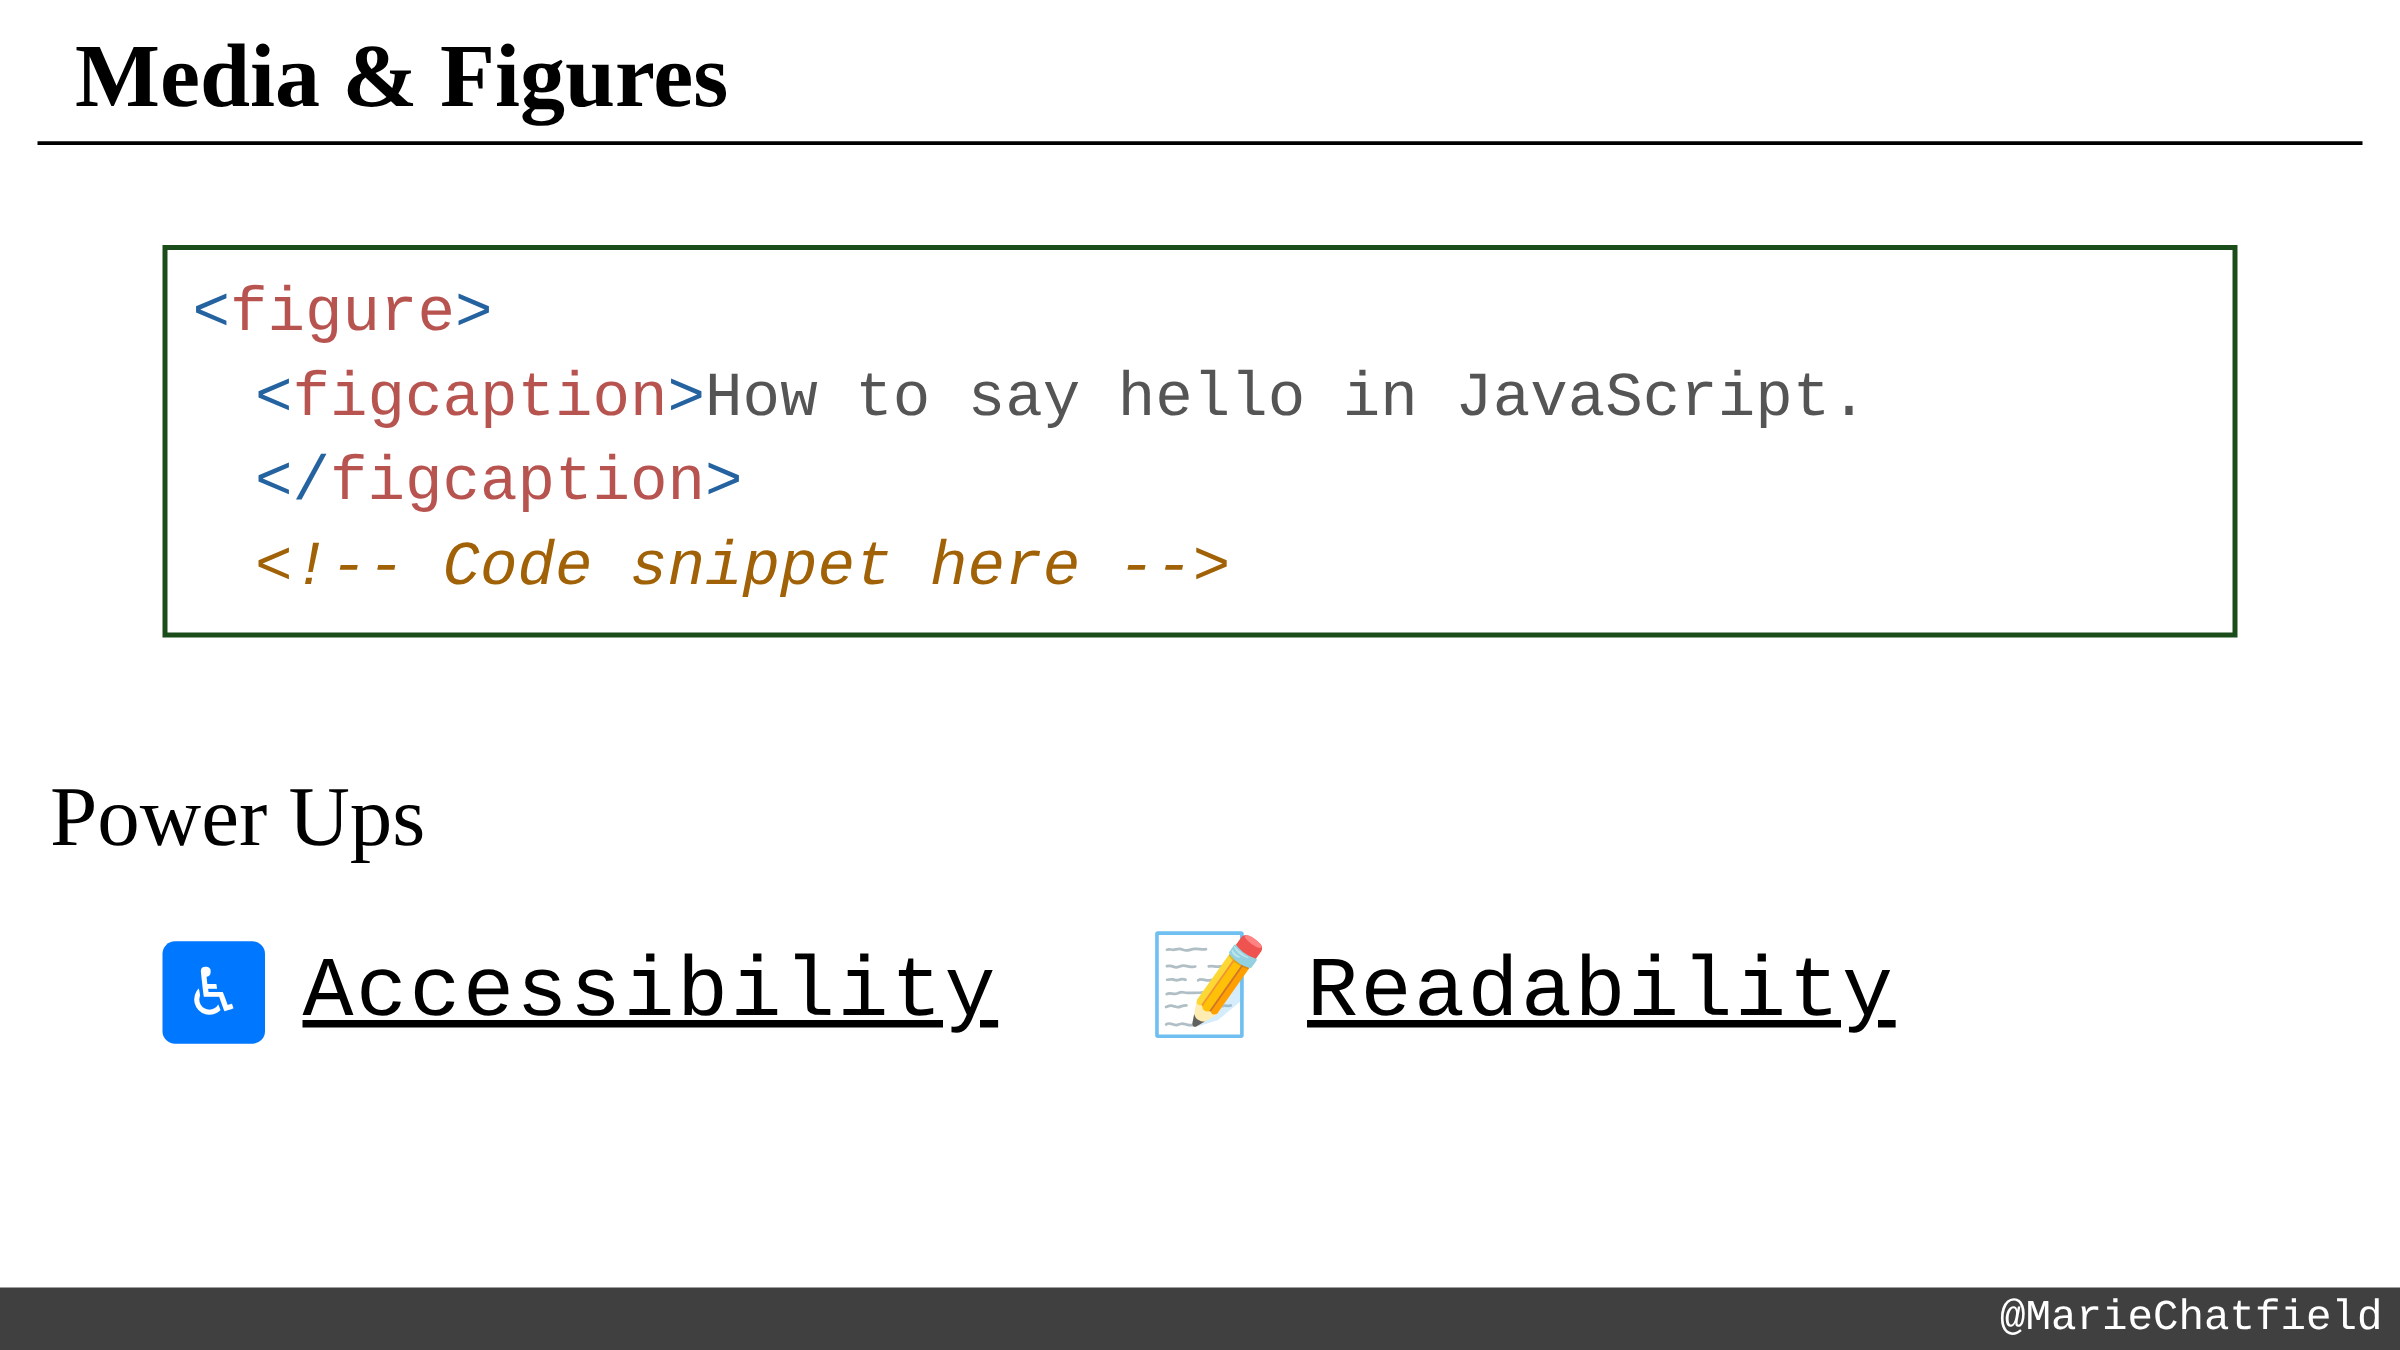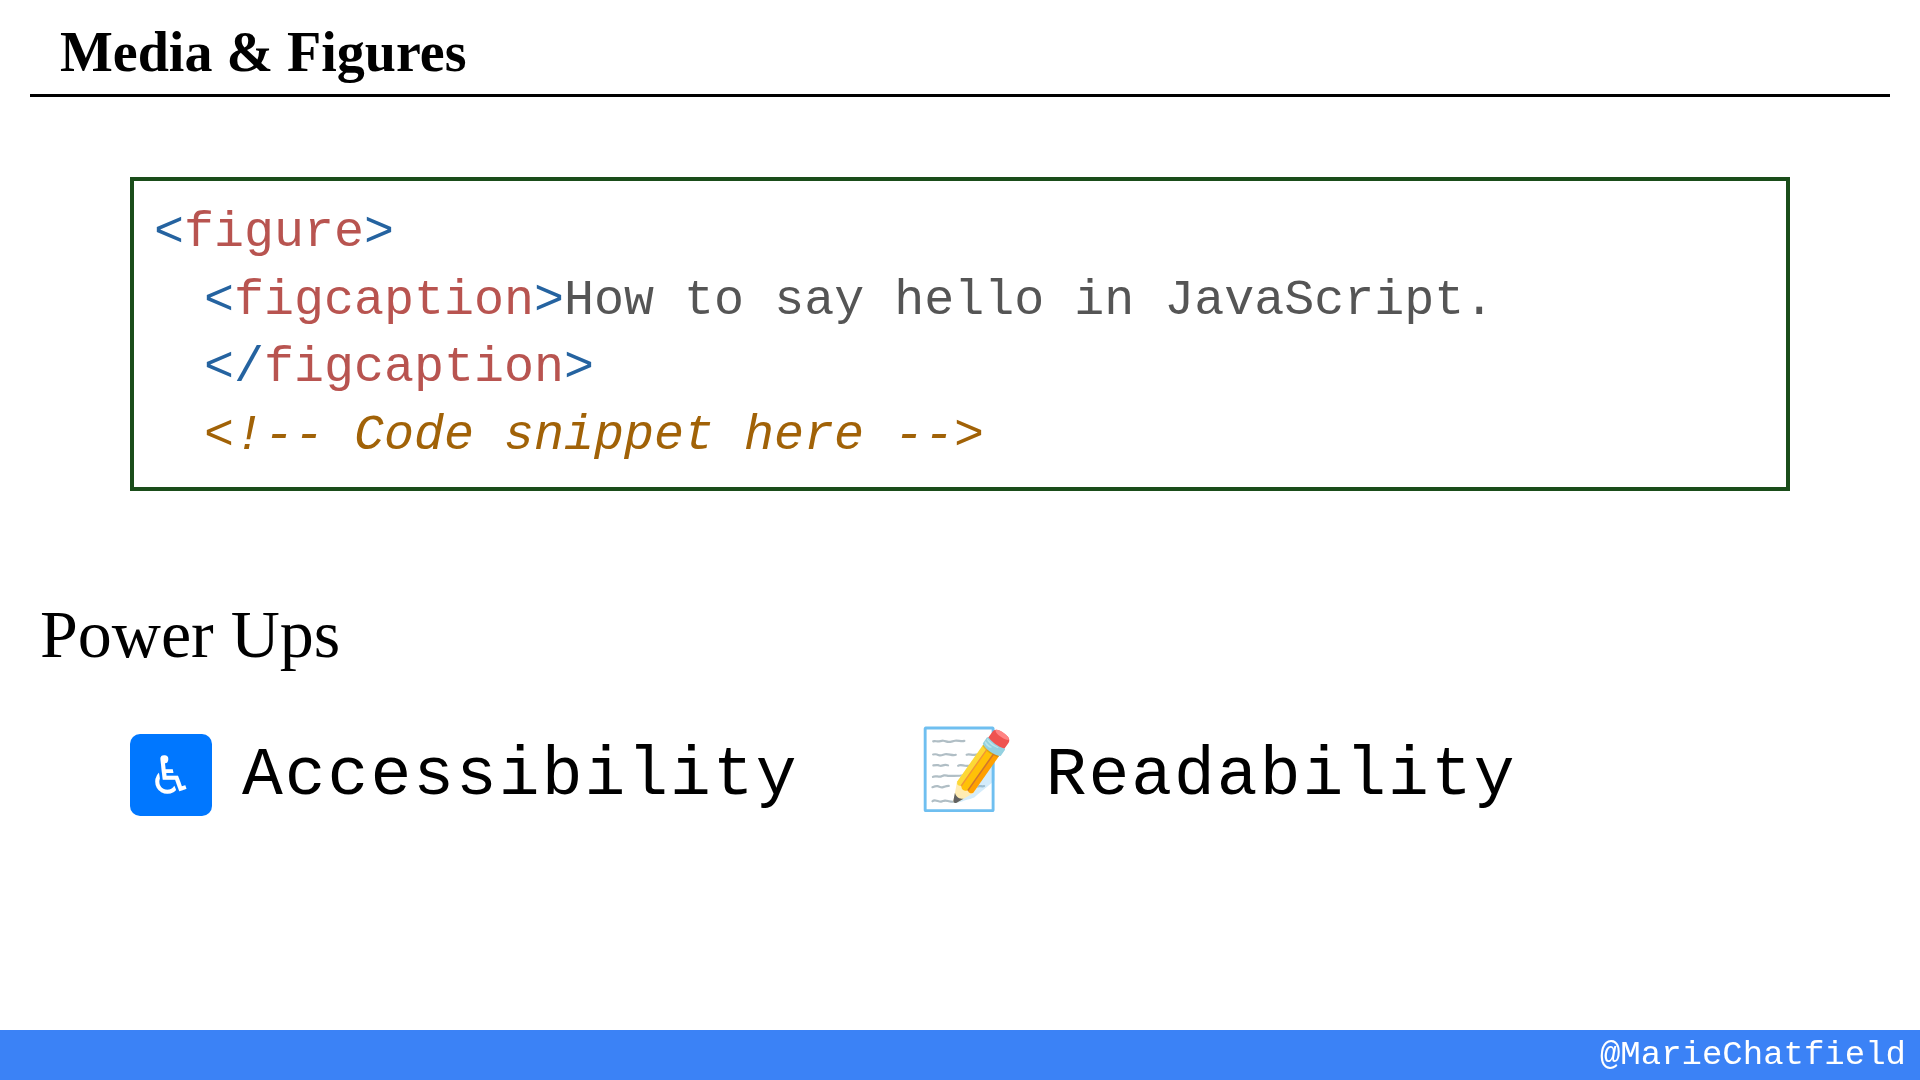--- a/index.html
+++ b/index.html
@@ -20,21 +20,21 @@
     margin: 0 30px;
   }
   .title {
     font-size: 88px;
     font-weight: normal;
     letter-spacing: 2px;
     color: #000;
   }
   .subtitle {
     font-family: 'Brush Script MT', cursive;
-    font-size: 56px;
+    font-size: 72px;
     color: #000;
     font-weight: bold;
   }
   .code-box {
     margin: 80px 130px 50px 130px;
     border: 4px solid #1a4d1a;
     padding: 18px 20px;
     font-size: 50px;
     line-height: 1.35;
     color: #555;
@@ -75,27 +75,28 @@
     height: 82px;
     background: #0077ff;
     border-radius: 10px;
     font-size: 60px;
     color: #fff;
   }
   .powerup-text {
     font-size: 68px;
     color: #000;
     letter-spacing: 2px;
+    text-decoration: underline;
   }
   .footer {
     position: absolute;
     bottom: 0;
     left: 0;
     right: 0;
-    background: #3b82f6;
+    background: #404040;
     color: #fff;
     text-align: right;
     padding: 6px 14px;
     font-size: 34px;
     font-family: 'Courier New', Courier, monospace;
   }
 </style>
 </head>
 <body>
 

